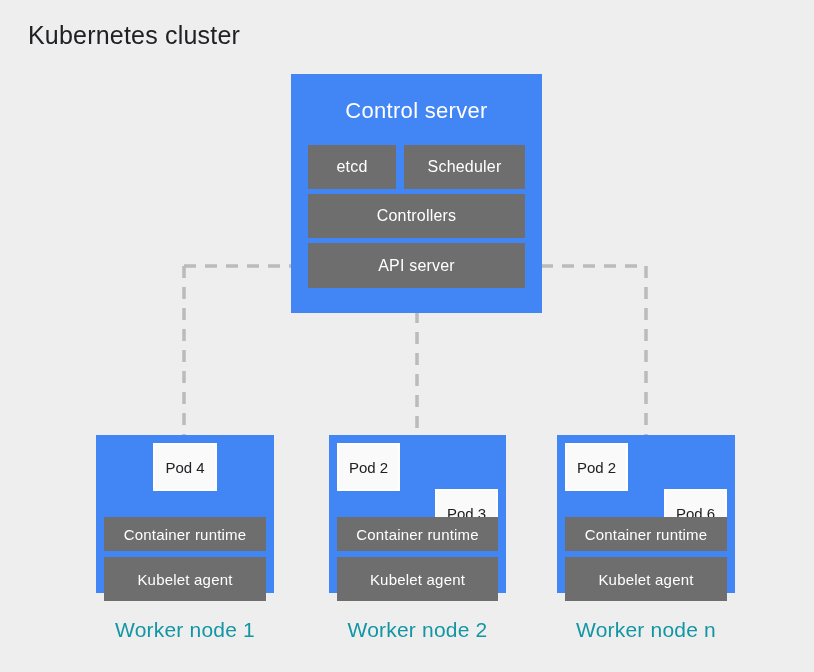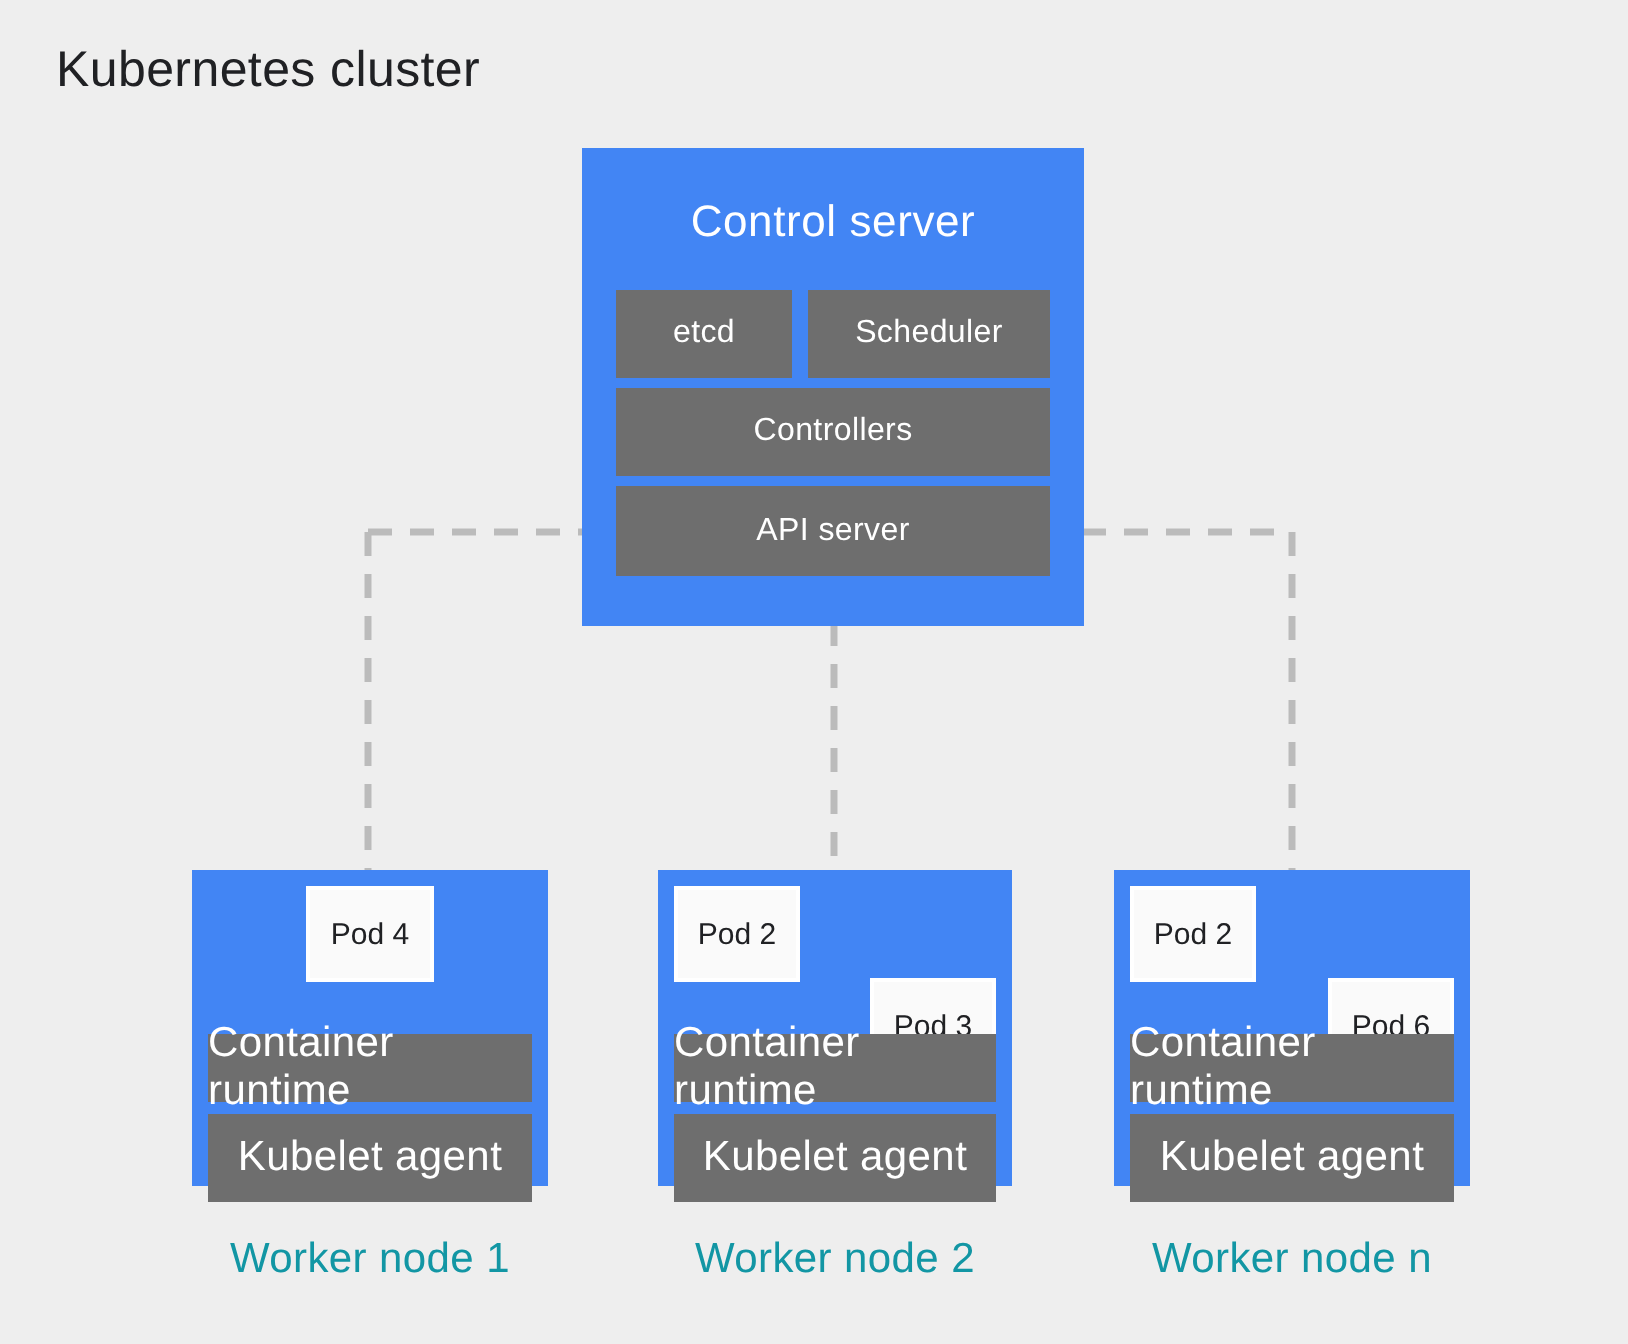--- a/index.html
+++ b/index.html
@@ -91,21 +91,21 @@
   .pod-left   { left: 8px; }
   .pod-right  { right: 8px; margin-top: 46px; }
   .wn-comp {
     position: absolute;
     left: 8px; right: 8px;
     background: #6e6e6e;
     color: #ffffff;
     display: flex;
     align-items: center;
     justify-content: center;
-    font-size: 21px;
+    font-size: 15px;
     letter-spacing: 0.2px;
   }
   .wn-runtime { top: 82px;  height: 34px; }
   .wn-kubelet { top: 122px; height: 44px; }
   .wn-label {
     margin-top: 25px;
     text-align: center;
     font-size: 21px;
     color: #1296a4;
     white-space: nowrap;

